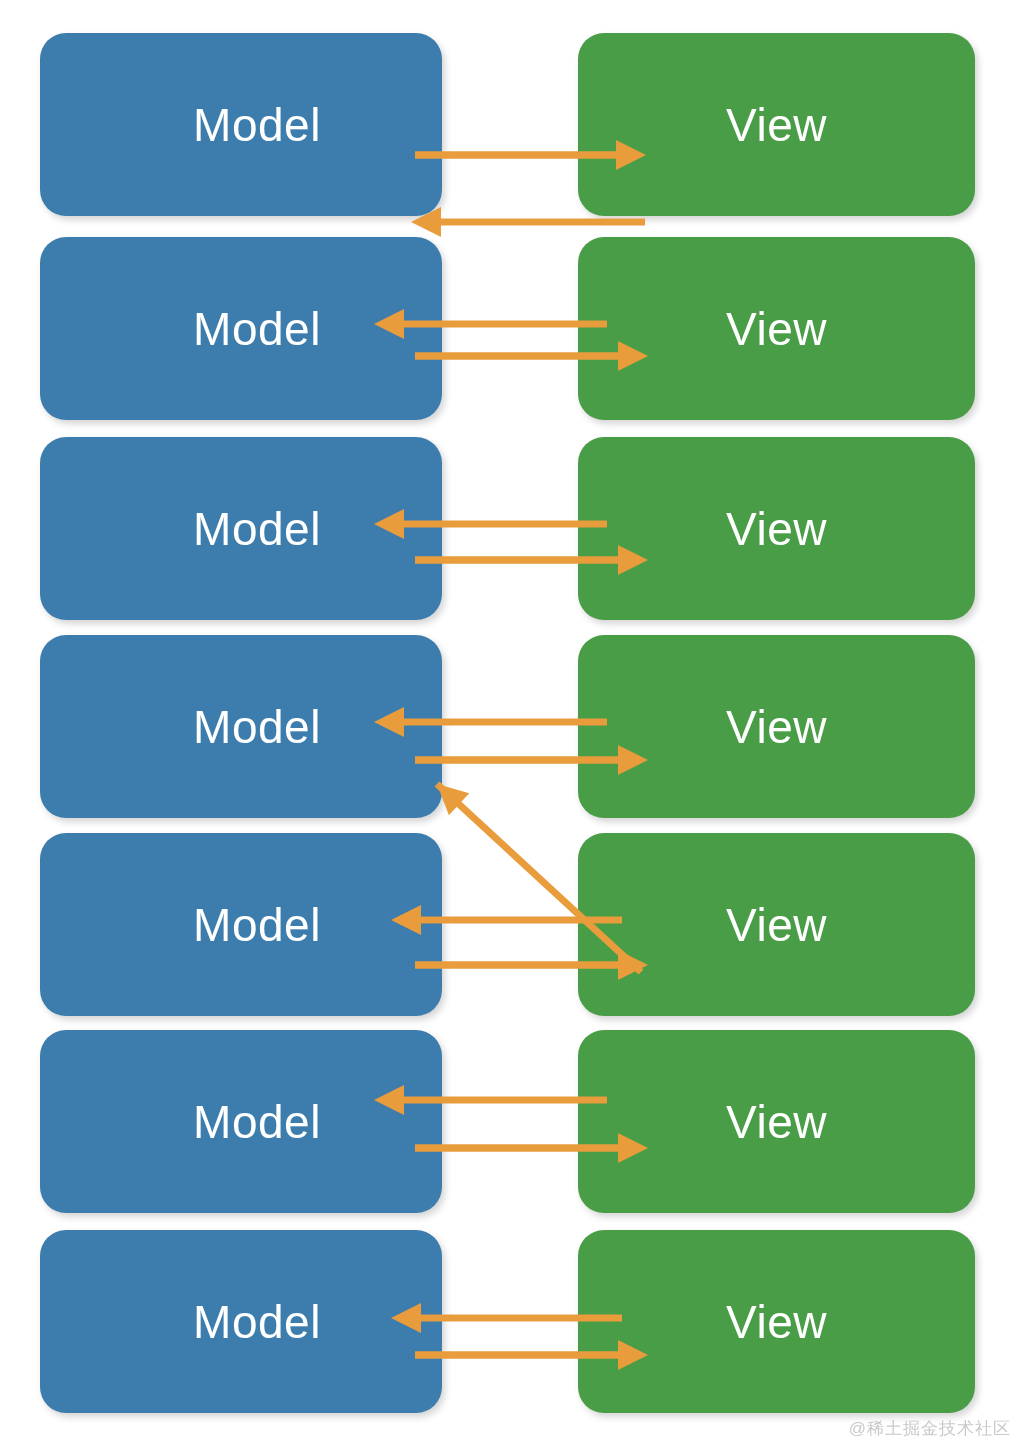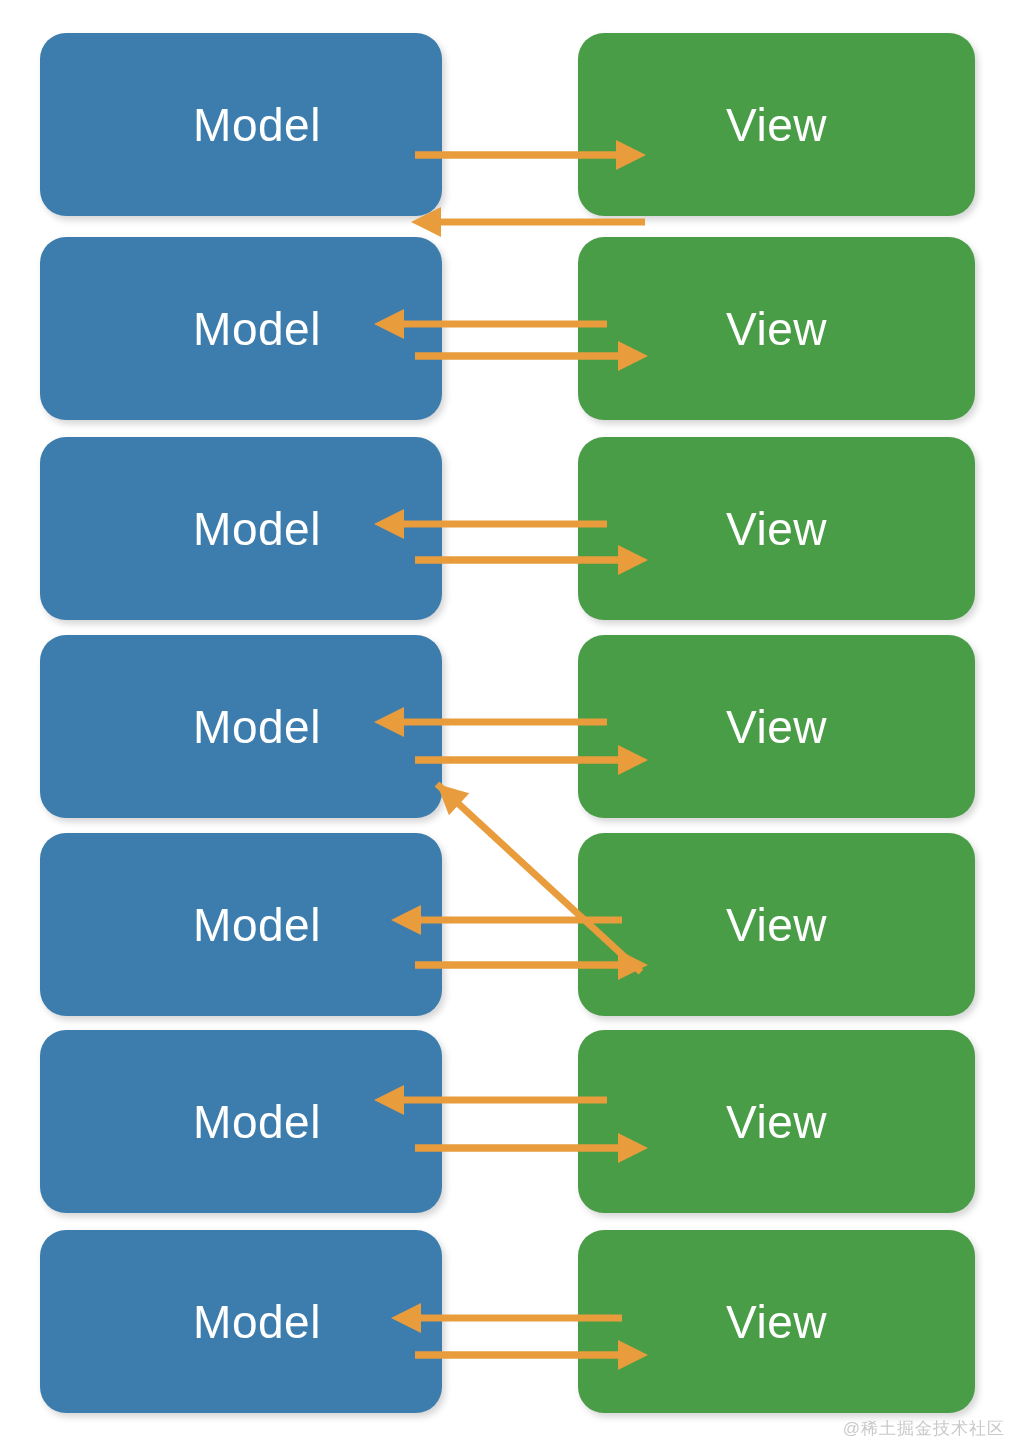--- a/index.html
+++ b/index.html
@@ -56,21 +56,21 @@
   .arrow-layer {
     position: absolute;
     left: 0;
     top: 0;
     width: 1017px;
     height: 1448px;
     pointer-events: none;
   }
   .wm {
     position: absolute;
-    right: 12px;
+    right: 6px;
     bottom: 8px;
     color: #c9c9c9;
     font-size: 17px;
     letter-spacing: 1px;
     white-space: nowrap;
     user-select: none;
   }
 </style>
 </head>
 <body>

